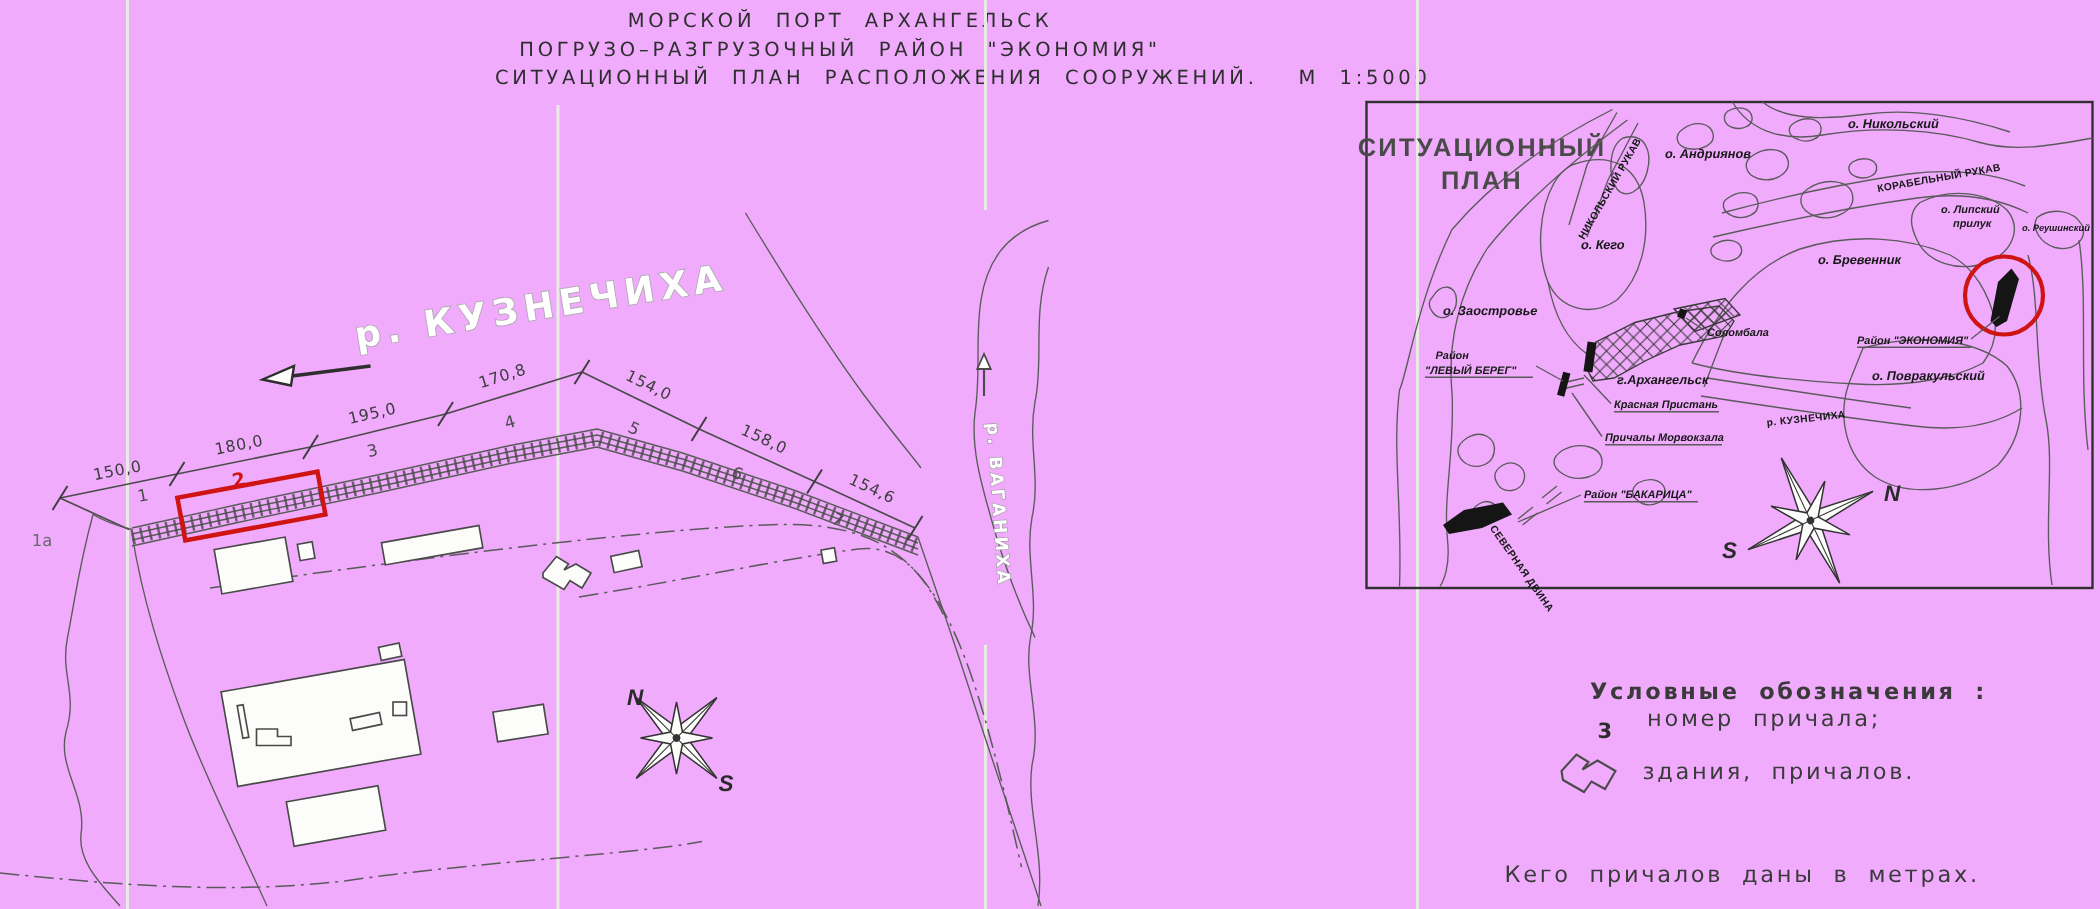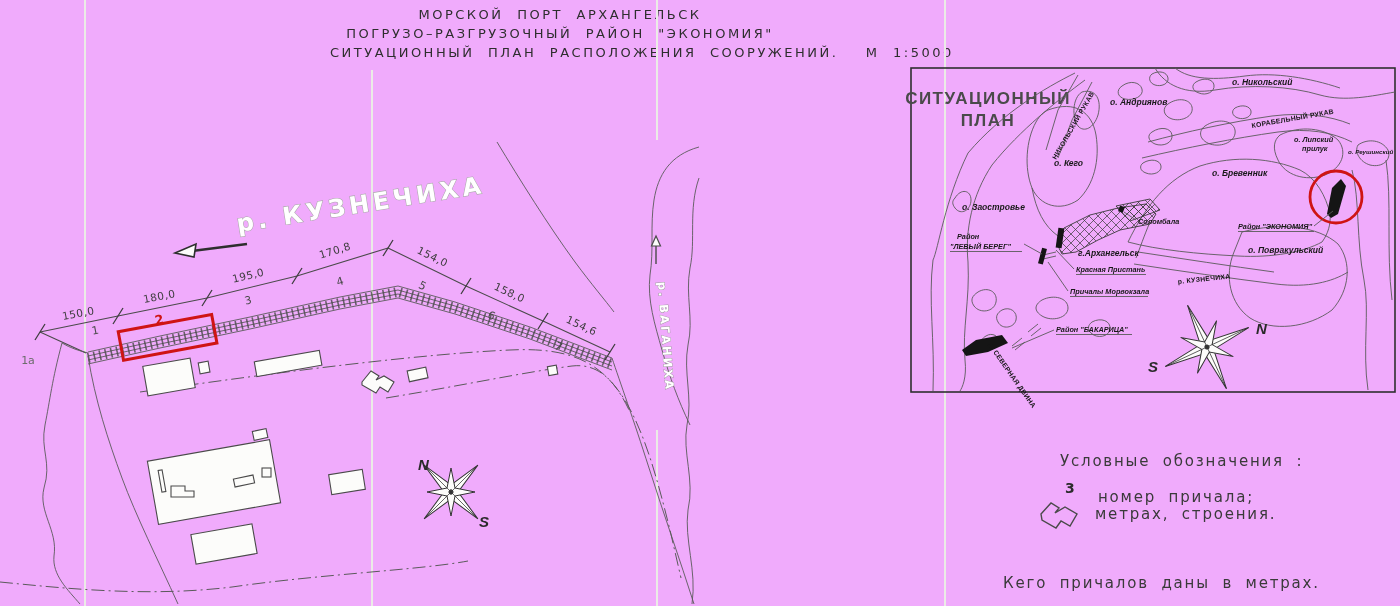--- a/index.html
+++ b/index.html
@@ -278,24 +278,24 @@
           <line x1="-46" y1="0" x2="46" y2="0" stroke-width="0.7"></line>
           <circle r="2" fill="#333"></circle>
         </g>
         <text class="nsl" x="1256" y="334" font-size="17">N</text>
         <text class="nsl" x="1148" y="372" font-size="17">S</text>
       </g>
     </g>
   </svg>
 
   <div>
-    <div class="legend-text" style="left:1060px;top:452px;">Условные обозначения :</div>
+    <div class="legend-text" style="left:1060px;top:452px;font-weight:bold;">Условные обозначения :</div>
     <div class="legend-num" style="left:1065px;top:480px;">3</div>
-    <div class="legend-text" style="left:1098px;top:488px;text-align:center;">номер причала;</div>
+    <div class="legend-text" style="left:1098px;top:470px;text-align:center;">номер причала;</div>
     <svg style="left:1038px;top:499px;" width="48" height="34" viewBox="0 0 48 34">
       <path d="M3,15 L13,4 L21,9 L17,14 L27,8 L39,15 L32,27 L23,22 L18,29 L4,21 Z" fill="none" stroke="#4a4a4a" stroke-width="1.4"></path>
     </svg>
-    <div class="legend-text" style="left:1095px;top:505px;">метрах, строения.</div>
+    <div class="legend-text" style="left:1095px;top:505px;">здания, причалов.</div>
   </div>
 
   <div class="legend-text" style="left:1003px;top:574px;">Кего причалов даны в метрах.</div>
 
 </div>
 
 </body></html>

